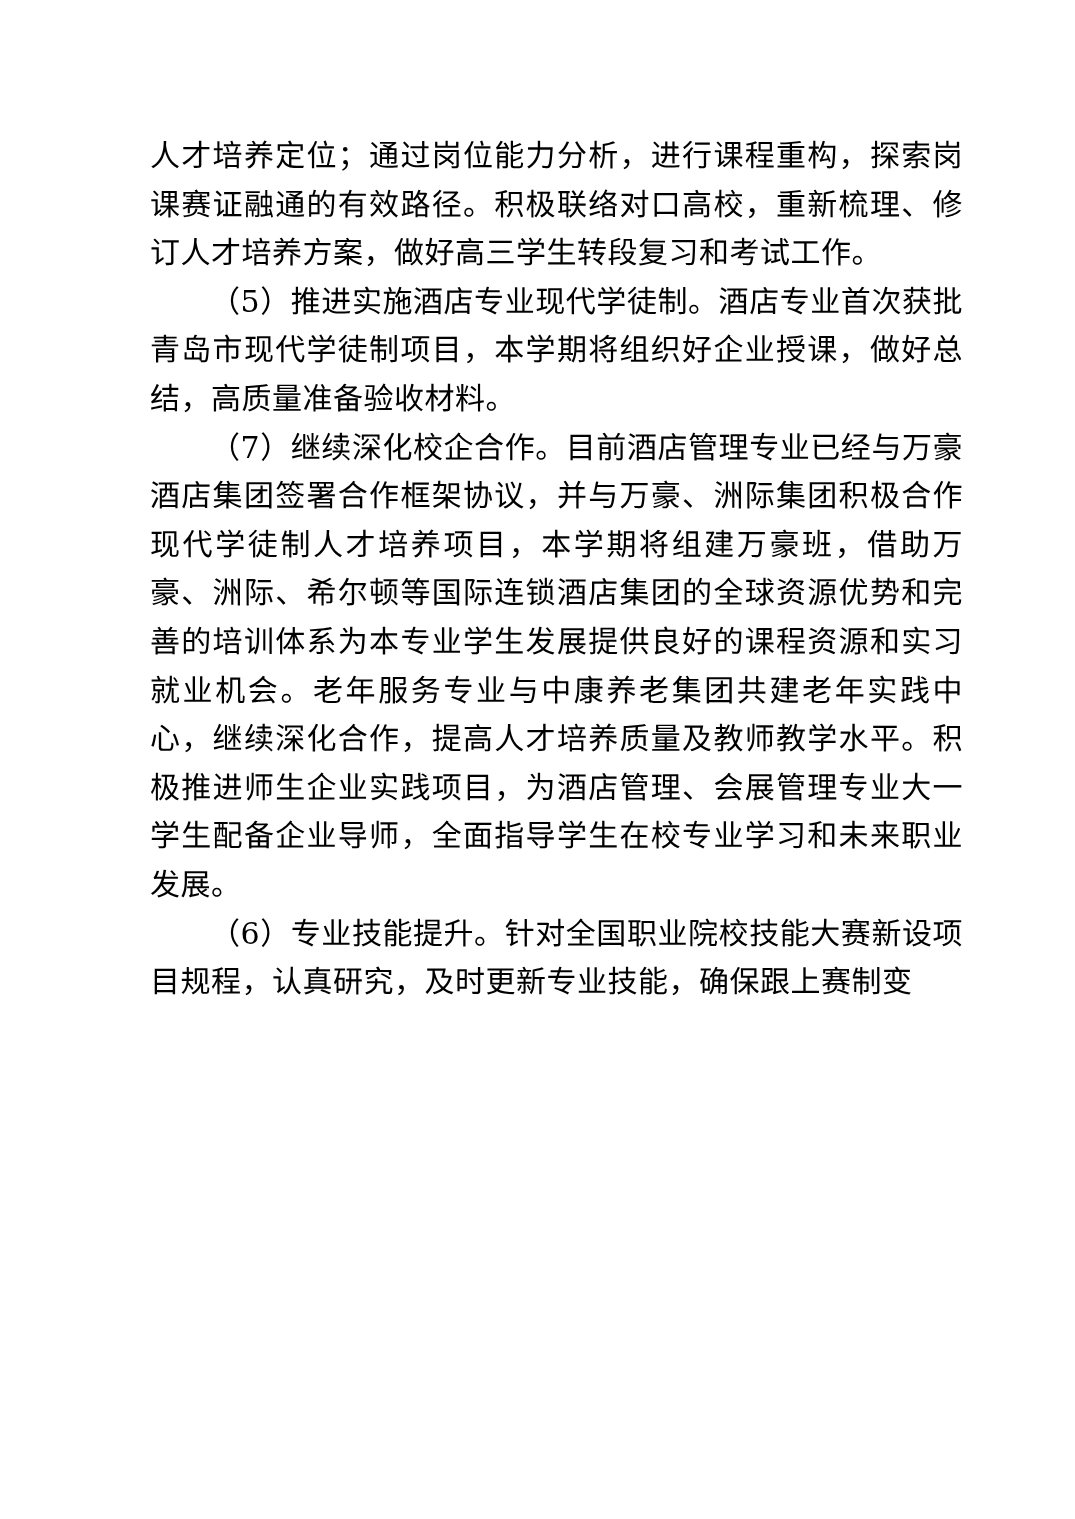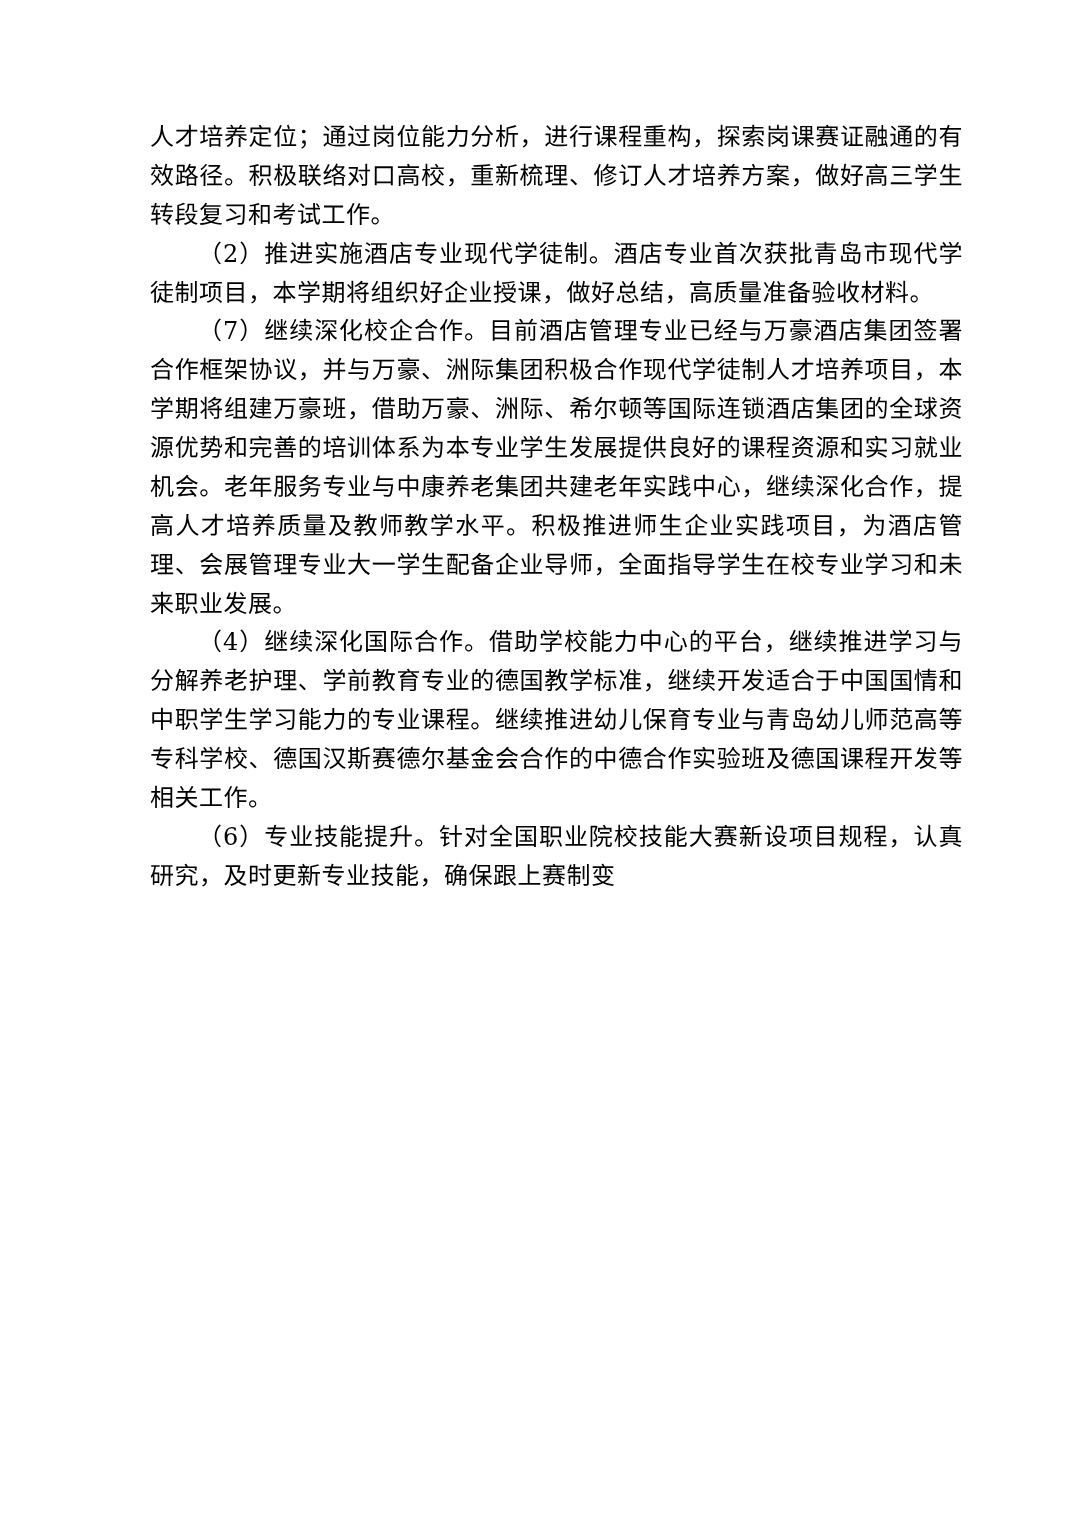--- a/index.html
+++ b/index.html
@@ -12,38 +12,38 @@
     width: 1075px;
     height: 1519px;
     background: #ffffff;
     box-sizing: border-box;
     padding: 118px 112px 70px 150px;
     font-family: "DejaVu Serif", "Liberation Serif", serif;
     overflow: hidden;
   }
   .doc-body {
     color: #000000;
-    font-size: 24px;
+    font-size: 30px;
     line-height: 1.62;
     letter-spacing: 0.5px;
     text-align: justify;
     text-justify: inter-ideograph;
+    margin-top: 14px;
   }
   .para {
     margin: 0 0 0 0;
     text-indent: 0;
   }
   .para.indent {
     text-indent: 2em;
   }
 </style>
 </head>
 <body>
 
 <div class="page">
   <div class="doc-body">
     <p class="para">人才培养定位；通过岗位能力分析，进行课程重构，探索岗课赛证融通的有效路径。积极联络对口高校，重新梳理、修订人才培养方案，做好高三学生转段复习和考试工作。</p>
-    <p class="para indent">（2）推进实施酒店专业现代学徒制。酒店专业首次获批青岛市现代学徒制项目，本学期将组织好企业授课，做好总结，高质量准备验收材料。</p>
+    <p class="para indent">（5）推进实施酒店专业现代学徒制。酒店专业首次获批青岛市现代学徒制项目，本学期将组织好企业授课，做好总结，高质量准备验收材料。</p>
     <p class="para indent">（7）继续深化校企合作。目前酒店管理专业已经与万豪酒店集团签署合作框架协议，并与万豪、洲际集团积极合作现代学徒制人才培养项目，本学期将组建万豪班，借助万豪、洲际、希尔顿等国际连锁酒店集团的全球资源优势和完善的培训体系为本专业学生发展提供良好的课程资源和实习就业机会。老年服务专业与中康养老集团共建老年实践中心，继续深化合作，提高人才培养质量及教师教学水平。积极推进师生企业实践项目，为酒店管理、会展管理专业大一学生配备企业导师，全面指导学生在校专业学习和未来职业发展。</p>
-    <p class="para indent">（4）继续深化国际合作。借助学校能力中心的平台，继续推进学习与分解养老护理、学前教育专业的德国教学标准，继续开发适合于中国国情和中职学生学习能力的专业课程。继续推进幼儿保育专业与青岛幼儿师范高等专科学校、德国汉斯赛德尔基金会合作的中德合作实验班及德国课程开发等相关工作。</p>
     <p class="para indent">（6）专业技能提升。针对全国职业院校技能大赛新设项目规程，认真研究，及时更新专业技能，确保跟上赛制变</p>
   </div>
 </div>
 
 </body></html>

